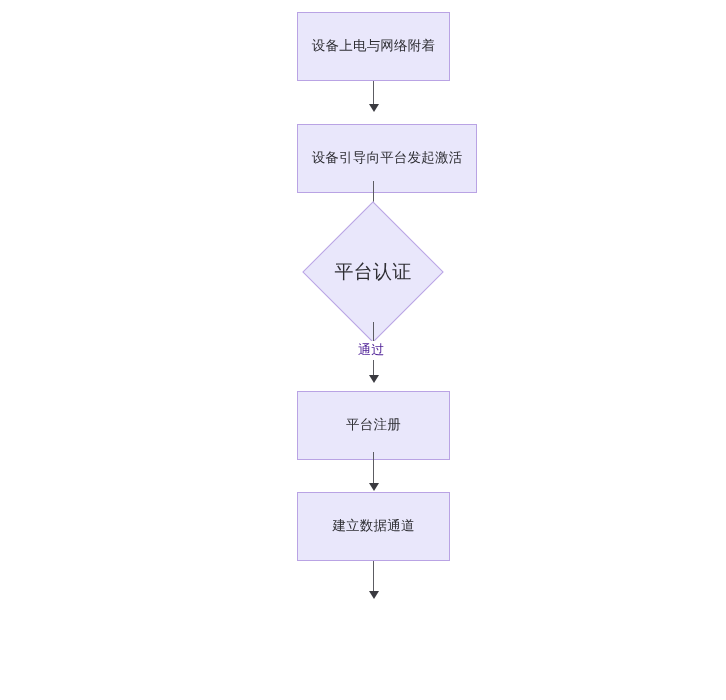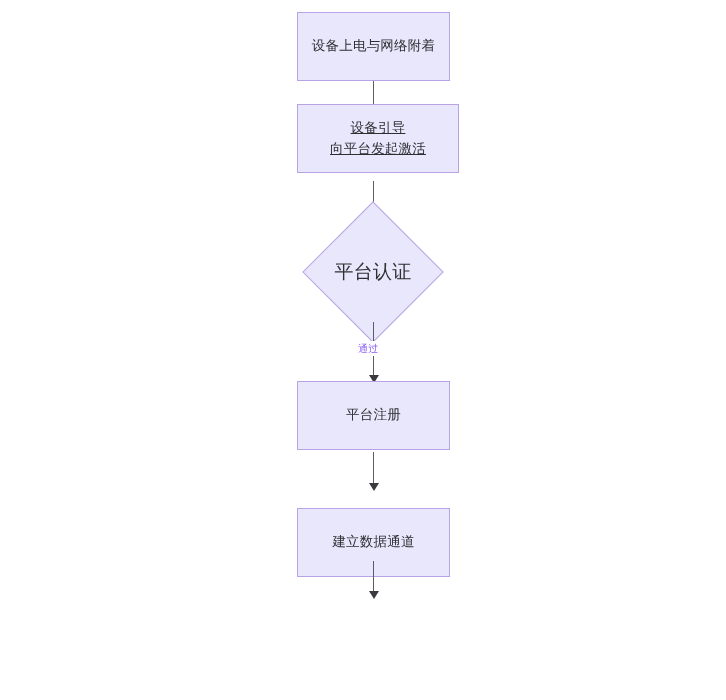--- a/index.html
+++ b/index.html
@@ -15,21 +15,21 @@
     width: 726px;
     height: 700px;
     background: #ffffff;
     overflow: hidden;
   }
   
   .node {
     position: absolute;
     box-sizing: border-box;
     display: flex;
-    flex-direction: column;
+    flex-direction: row;
     align-items: center;
     justify-content: center;
     background: #e9e7fb;
     border: 1.5px solid #b9a3e4;
     color: #2e2e33;
     font-size: 13.5px;
     line-height: 1.55;
     text-align: center;
     white-space: nowrap;
     letter-spacing: 0.2px;
@@ -72,65 +72,65 @@
     position: absolute;
     width: 0;
     height: 0;
     border-left: 5px solid transparent;
     border-right: 5px solid transparent;
     border-top: 8px solid #3a3a40;
   }
   .edge-label {
     position: absolute;
     background: #ffffff;
-    color: #8b5cf6;
-    font-size: 10px;
+    color: #4c1d95;
+    font-size: 13px;
     line-height: 1.3;
     padding: 1px 3px;
     white-space: nowrap;
     letter-spacing: 0.2px;
   }
 </style>
 </head>
 <body>
 
 <div id="canvas">
 
   <div class="node" style="left:297px; top:12px; width:153px; height:69px;">
     <span class="line1">设备上电与网络附着</span>
   </div>
 
   <div class="conn" style="left:373px; top:81px; height:24px;"></div>
   <div class="arrowhead" style="left:368.5px; top:104px;"></div>
 
-  <div class="node" style="left:297px; top:104px; width:162px; height:69px;text-decoration:underline;">
+  <div class="node" style="left:297px; top:124px; width:180px; height:69px;">
     <span class="line1">设备引导</span>
     <span class="line2">向平台发起激活</span>
   </div>
 
   <div class="conn" style="left:373px; top:181px; height:34px;"></div>
   <div class="arrowhead" style="left:368.5px; top:214px;"></div>
 
   <div class="decision" style="left:323px; top:222px;">
     <div class="shape"></div>
     <div class="dlabel">平台认证</div>
   </div>
 
   <div class="conn" style="left:373px; top:322px; height:54px;"></div>
   <div class="edge-label" style="left:355px; top:341px;">通过</div>
   <div class="arrowhead" style="left:368.5px; top:375px;"></div>
 
-  <div class="node" style="left:297px; top:381px; width:153px; height:69px;">
+  <div class="node" style="left:297px; top:391px; width:153px; height:69px;">
     <span class="line1">平台注册</span>
   </div>
 
   <div class="conn" style="left:373px; top:452px; height:32px;"></div>
   <div class="arrowhead" style="left:368.5px; top:483px;"></div>
 
-  <div class="node" style="left:297px; top:508px; width:153px; height:69px;">
+  <div class="node" style="left:297px; top:492px; width:153px; height:69px;">
     <span class="line1">建立数据通道</span>
   </div>
 
   <div class="conn" style="left:373px; top:561px; height:31px;"></div>
   <div class="arrowhead" style="left:368.5px; top:591px;"></div>
 
 
 </div>
 
 </body></html>

